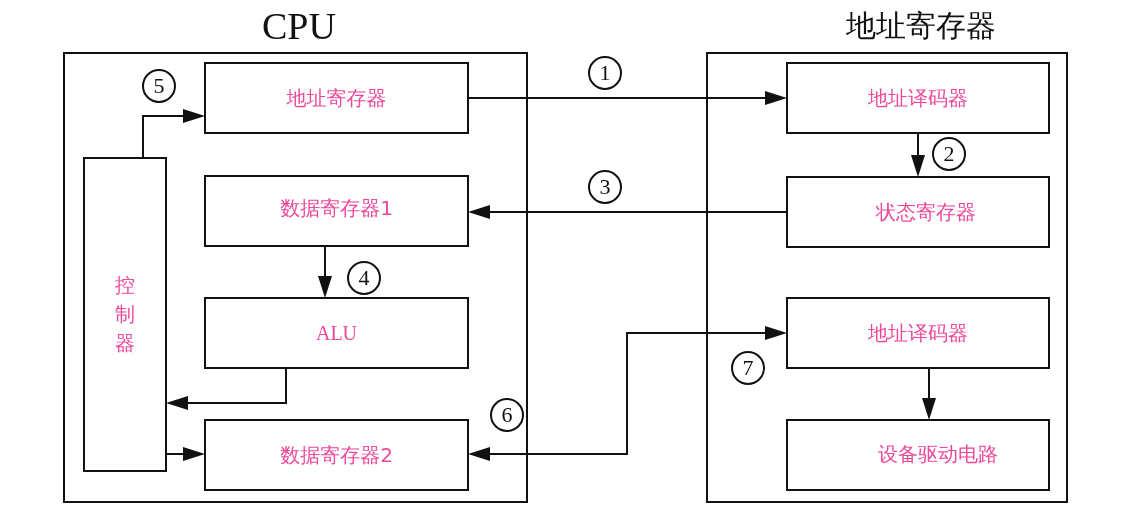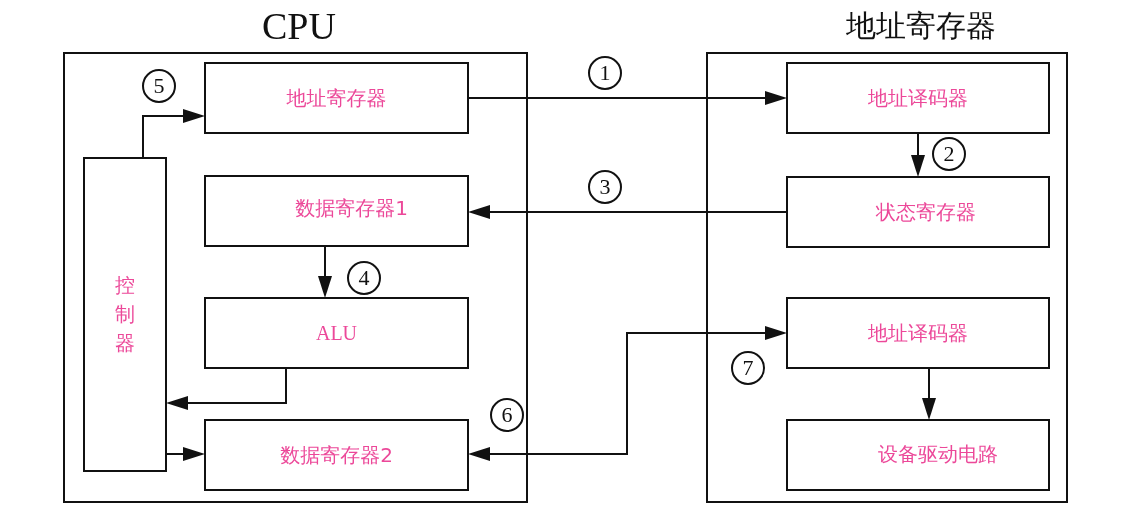--- a/index.html
+++ b/index.html
@@ -71,21 +71,21 @@
 
 <div class="title" style="left:262px;top:4px;">CPU</div>
 <div class="title-cn" style="left:846px;top:6px;">地址寄存器</div>
 
 <div class="lbl vert" style="left:84px;top:158px;width:82px;height:313px;">
   <span>控</span>
   <span>制</span>
   <span>器</span>
 </div>
 <div class="lbl" style="left:205px;top:63px;width:263px;height:70px;">地址寄存器</div>
-<div class="lbl" style="left:205px;top:176px;width:263px;height:64px;margin-left:15px;">数据寄存器1</div>
+<div class="lbl" style="left:205px;top:176px;width:263px;height:64px;">数据寄存器1</div>
 <div class="lbl alu" style="left:205px;top:298px;width:263px;height:70px;">ALU</div>
 <div class="lbl" style="left:205px;top:420px;width:263px;height:70px;">数据寄存器2</div>
 
 <div class="lbl" style="left:787px;top:63px;width:262px;height:70px;">地址译码器</div>
 <div class="lbl" style="left:787px;top:177px;width:262px;height:70px;padding-left:8px;">状态寄存器</div>
 <div class="lbl" style="left:787px;top:298px;width:262px;height:70px;">地址译码器</div>
 <div class="lbl" style="left:787px;top:420px;width:262px;height:68px;margin-left:20px;">设备驱动电路</div>
 
 <div class="step" style="left:588px;top:56px;">1</div>
 <div class="step" style="left:932px;top:137px;">2</div>

